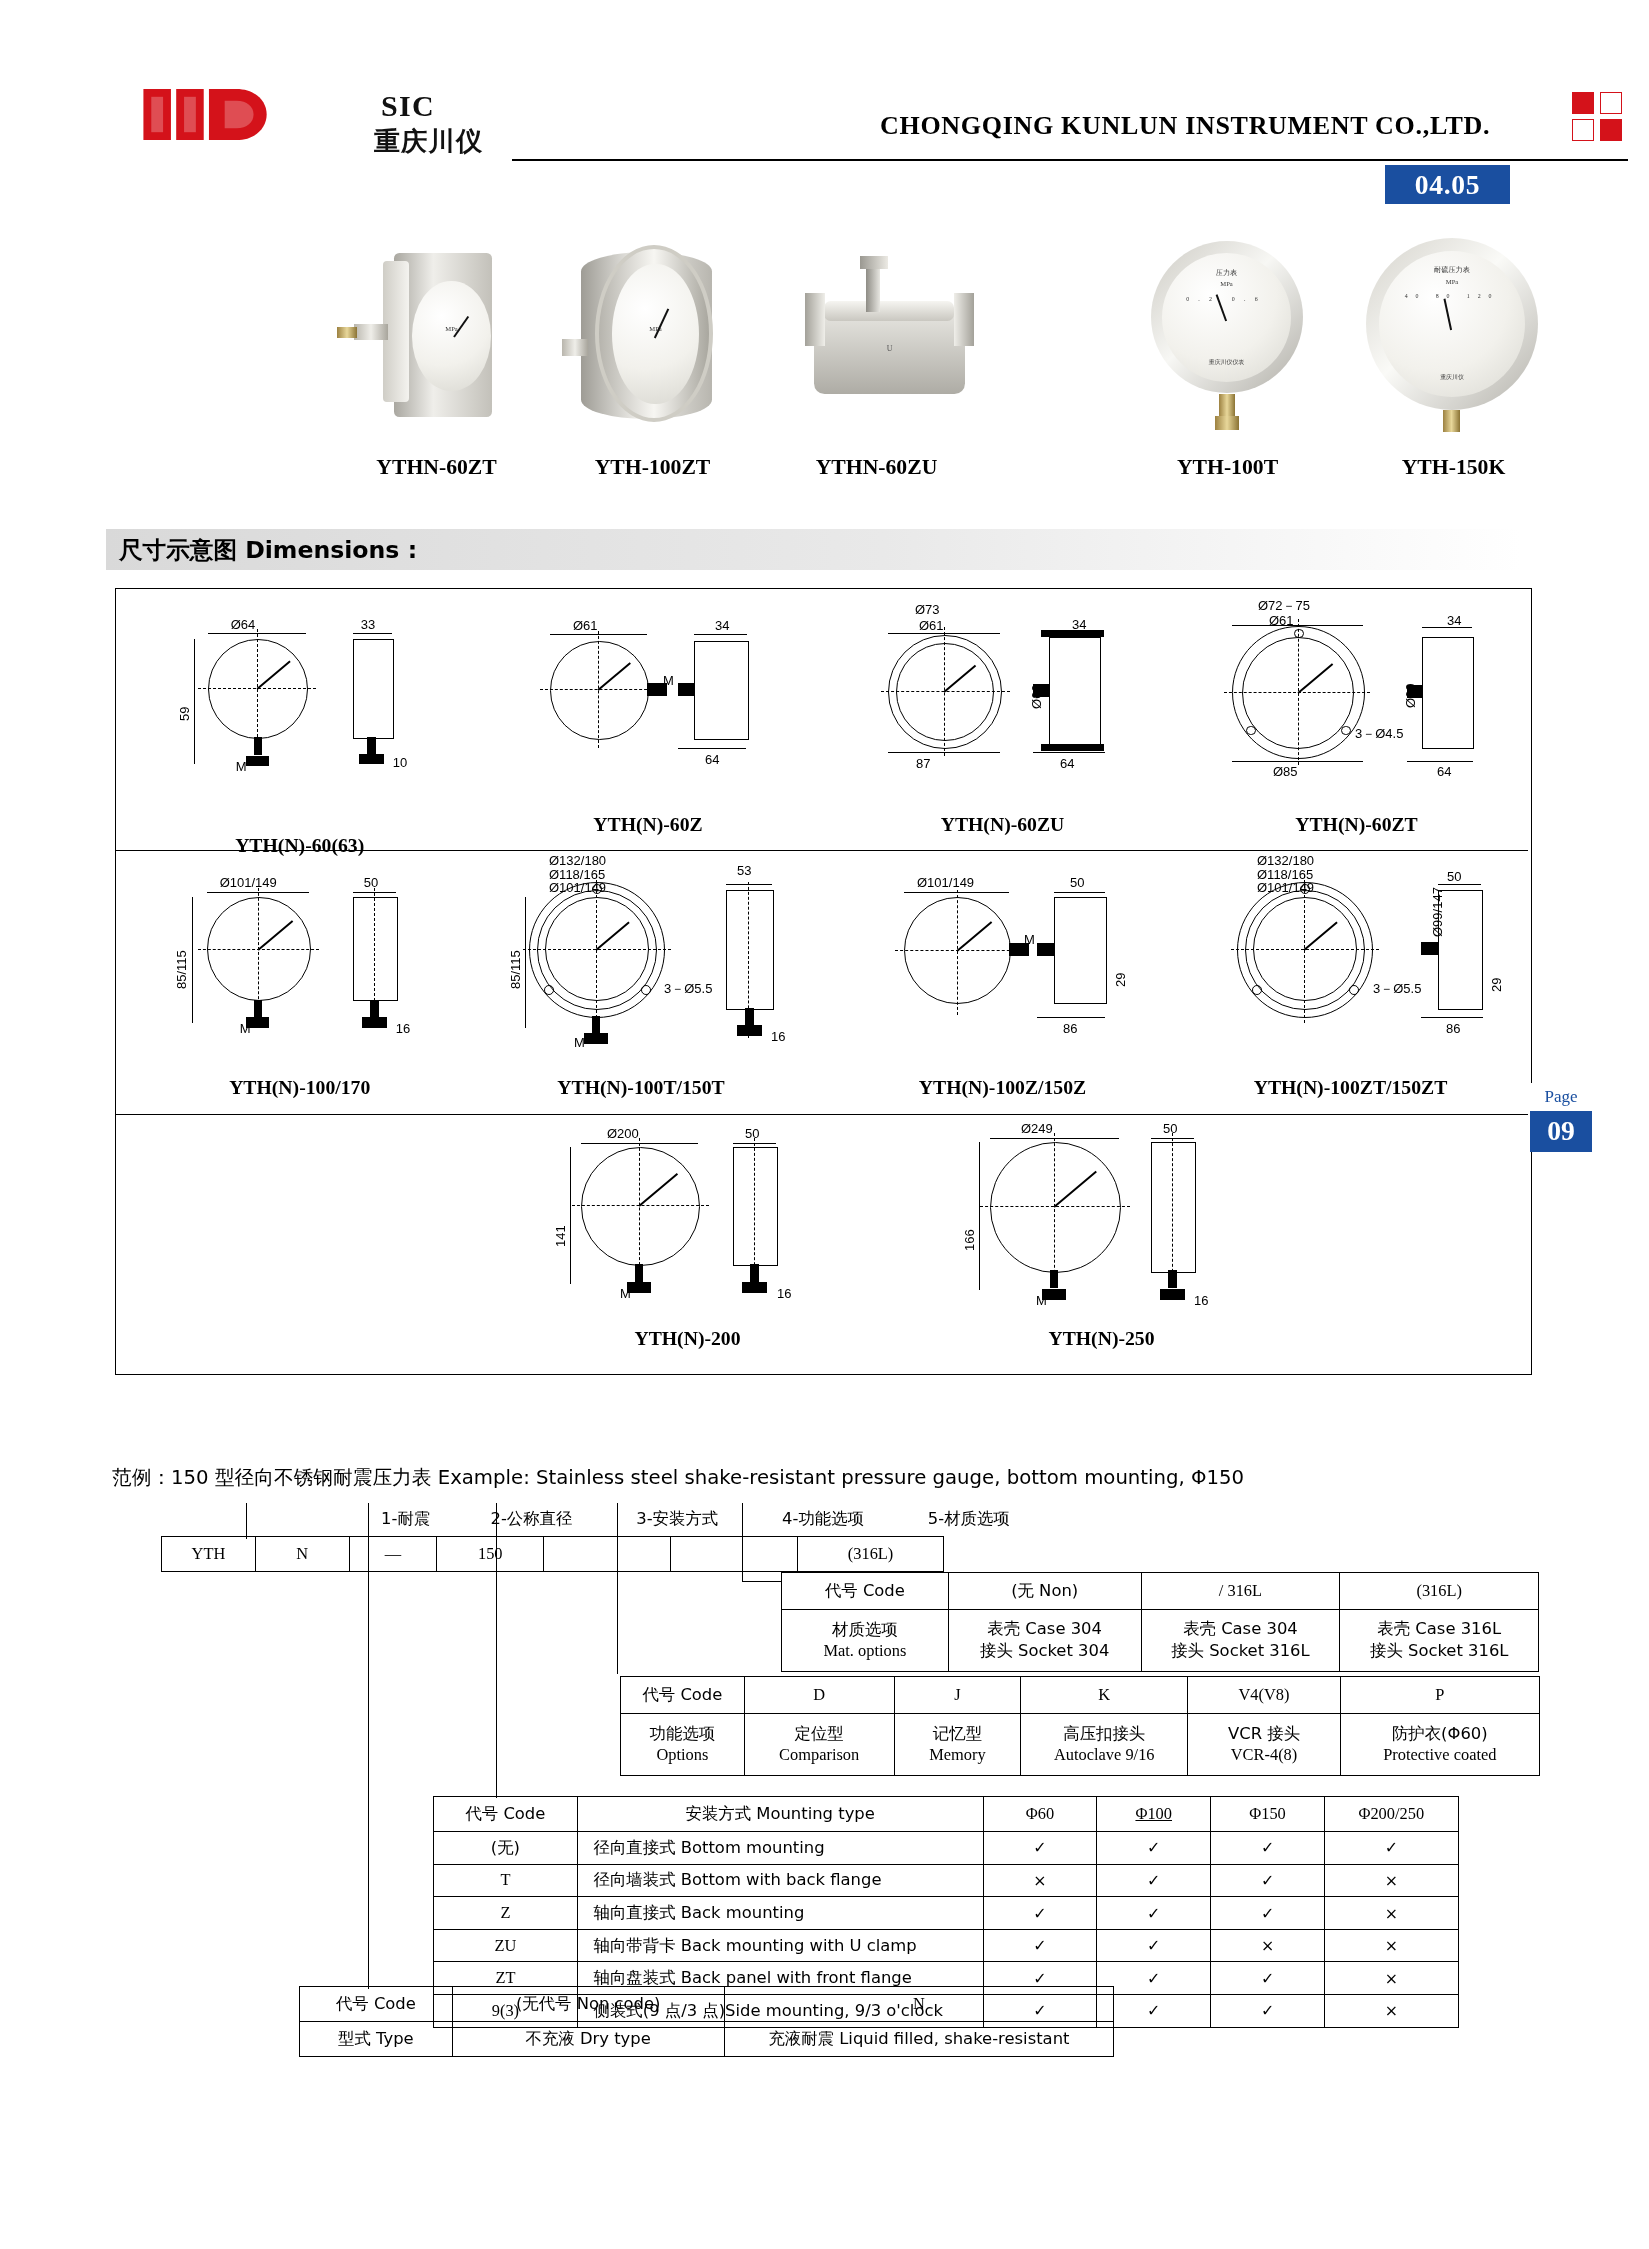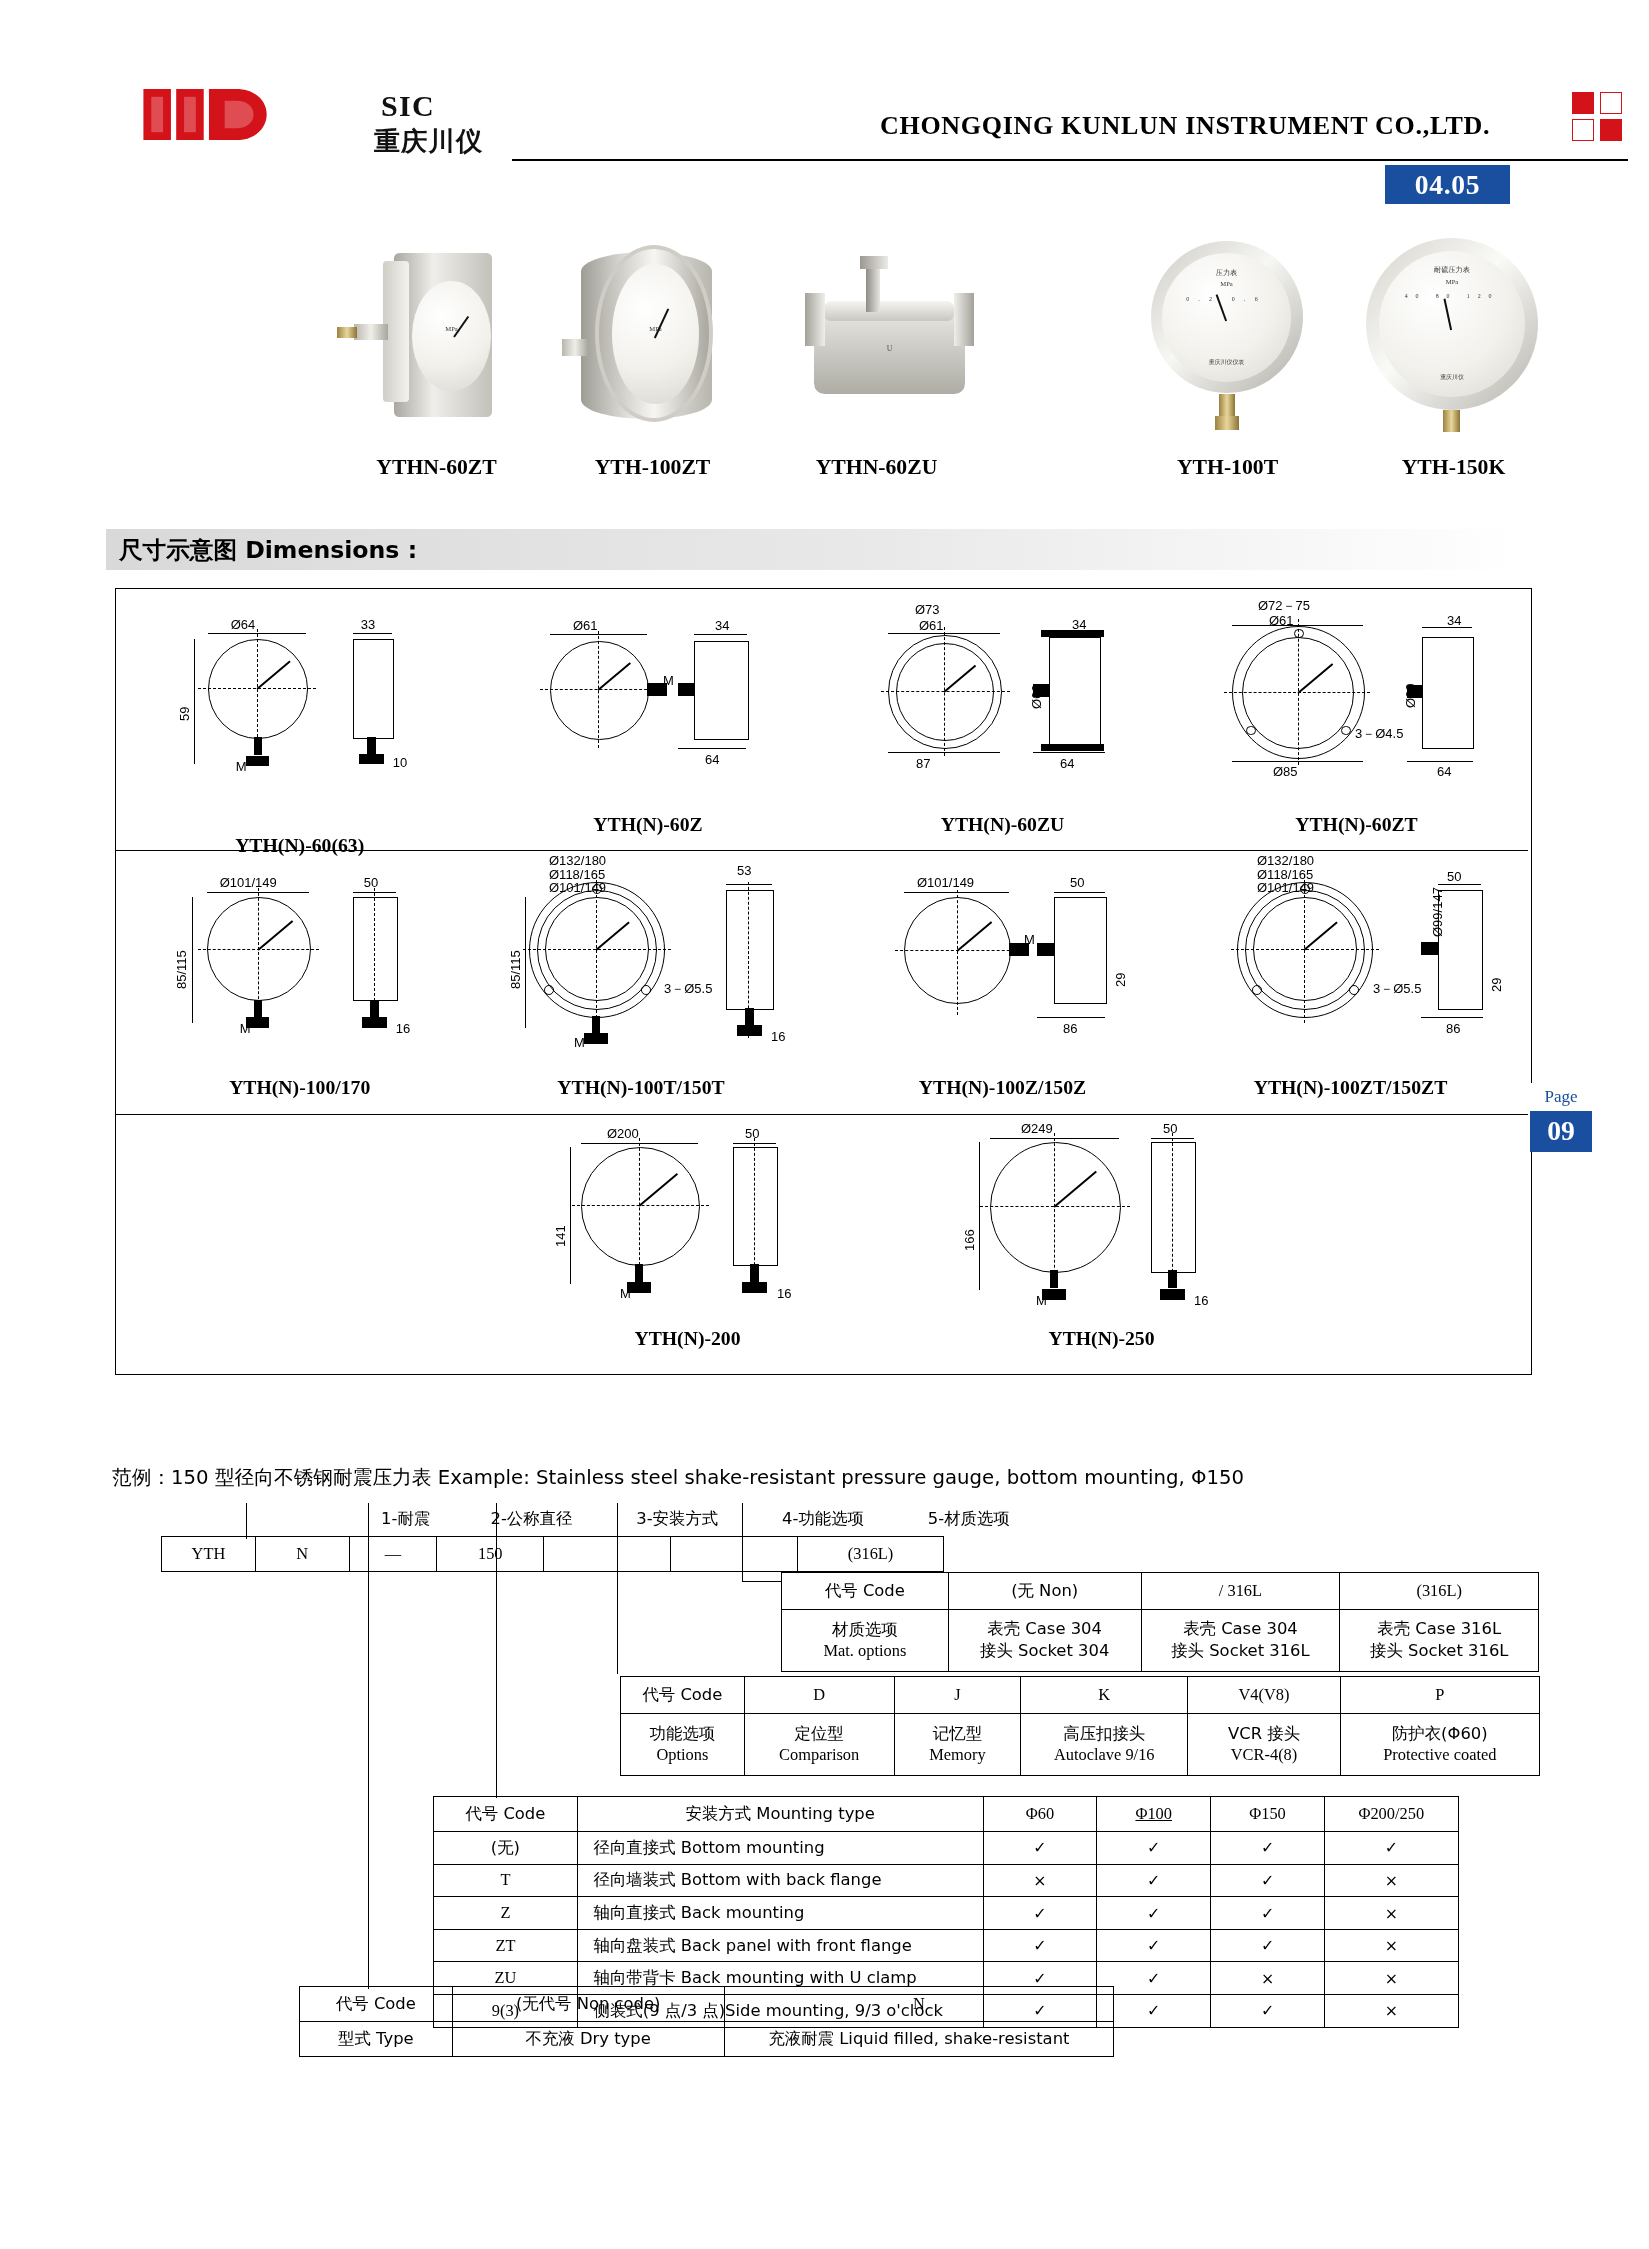--- a/index.html
+++ b/index.html
@@ -574,33 +574,33 @@
     </tr>
     <tr>
       <td style="height:29px;">Z</td>
       <td style="text-align:left;padding-left:15.8px;" class="cnf">轴向直接式 Back mounting</td>
       <td class="tick">✓</td>
       <td class="tick">✓</td>
       <td class="tick">✓</td>
       <td class="tick">×</td>
     </tr>
     <tr>
+      <td style="height:29px;">ZU</td>
+      <td style="text-align:left;padding-left:15.8px;" class="cnf">轴向带背卡 Back mounting with U clamp</td>
+      <td class="tick">✓</td>
+      <td class="tick">✓</td>
+      <td class="tick">×</td>
+      <td class="tick">×</td>
+    </tr>
+    <tr>
       <td style="height:29px;">ZT</td>
       <td style="text-align:left;padding-left:15.8px;" class="cnf">轴向盘装式 Back panel with front flange</td>
       <td class="tick">✓</td>
       <td class="tick">✓</td>
       <td class="tick">✓</td>
-      <td class="tick">×</td>
-    </tr>
-    <tr>
-      <td style="height:29px;">ZU</td>
-      <td style="text-align:left;padding-left:15.8px;" class="cnf">轴向带背卡 Back mounting with U clamp</td>
-      <td class="tick">✓</td>
-      <td class="tick">✓</td>
-      <td class="tick">×</td>
       <td class="tick">×</td>
     </tr>
     <tr>
       <td style="height:29px;">9(3)</td>
       <td style="text-align:left;padding-left:15.8px;" class="cnf">侧装式(9 点/3 点)Side mounting, 9/3 o'clock</td>
       <td class="tick">✓</td>
       <td class="tick">✓</td>
       <td class="tick">✓</td>
       <td class="tick">×</td>
     </tr>

